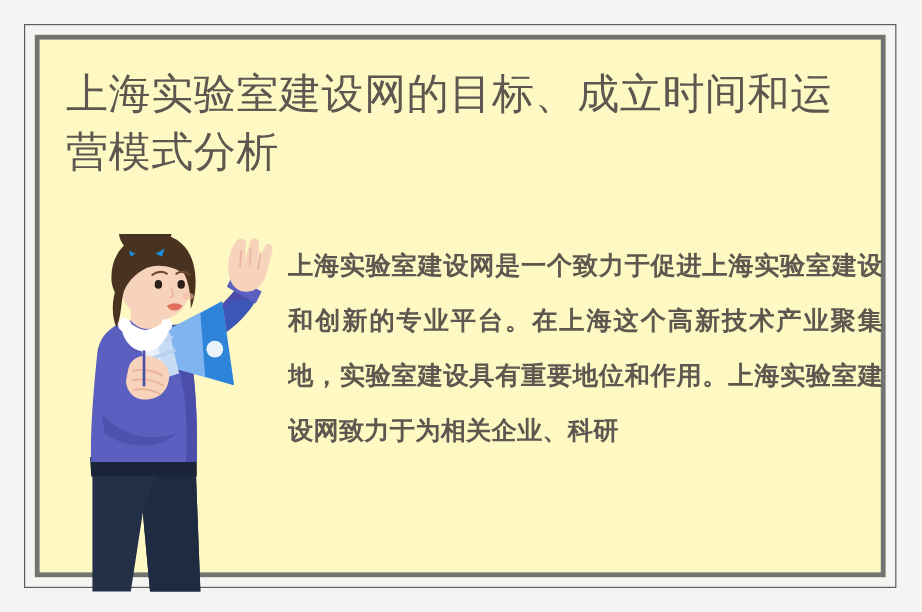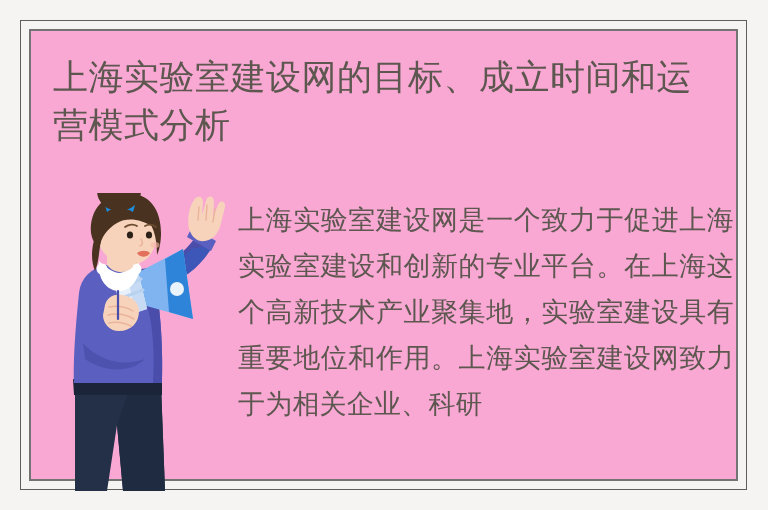--- a/index.html
+++ b/index.html
@@ -25,22 +25,22 @@
     border: 1px solid #5e5e5e;
     background: #f5f4f3;
   }
   #article-inner-frame {
     position: absolute;
     left: 8px;
     top: 8px;
     right: 8px;
     bottom: 8px;
     box-sizing: border-box;
-    border: 2px solid #737373;
-    background: #f9a8d4;
+    border: 4px solid #737373;
+    background: #fef9c3;
   }
 
   
   #page-title {
     position: absolute;
     left: 22px;
     top: 22px;
     width: 660px;
     margin: 0;
     font-size: 35px;
@@ -72,26 +72,27 @@
 
   
   #article-body {
     position: absolute;
     left: 207px;
     top: 22px;
     width: 496px;
     height: 232px;
     overflow: hidden;
     margin: 0;
-    font-size: 27px;
+    font-size: 21px;
     line-height: 46px;
     color: #5d5750;
     letter-spacing: 0.2px;
     text-align: justify;
     text-justify: inter-ideograph;
+    font-weight: bold;
   }
 </style>
 </head>
 <body>
 
 <div id="article-card">
   <div id="article-inner-frame">
 
     <h1 id="page-title">上海实验室建设网的目标、成立时间和运营模式分析</h1>
 

